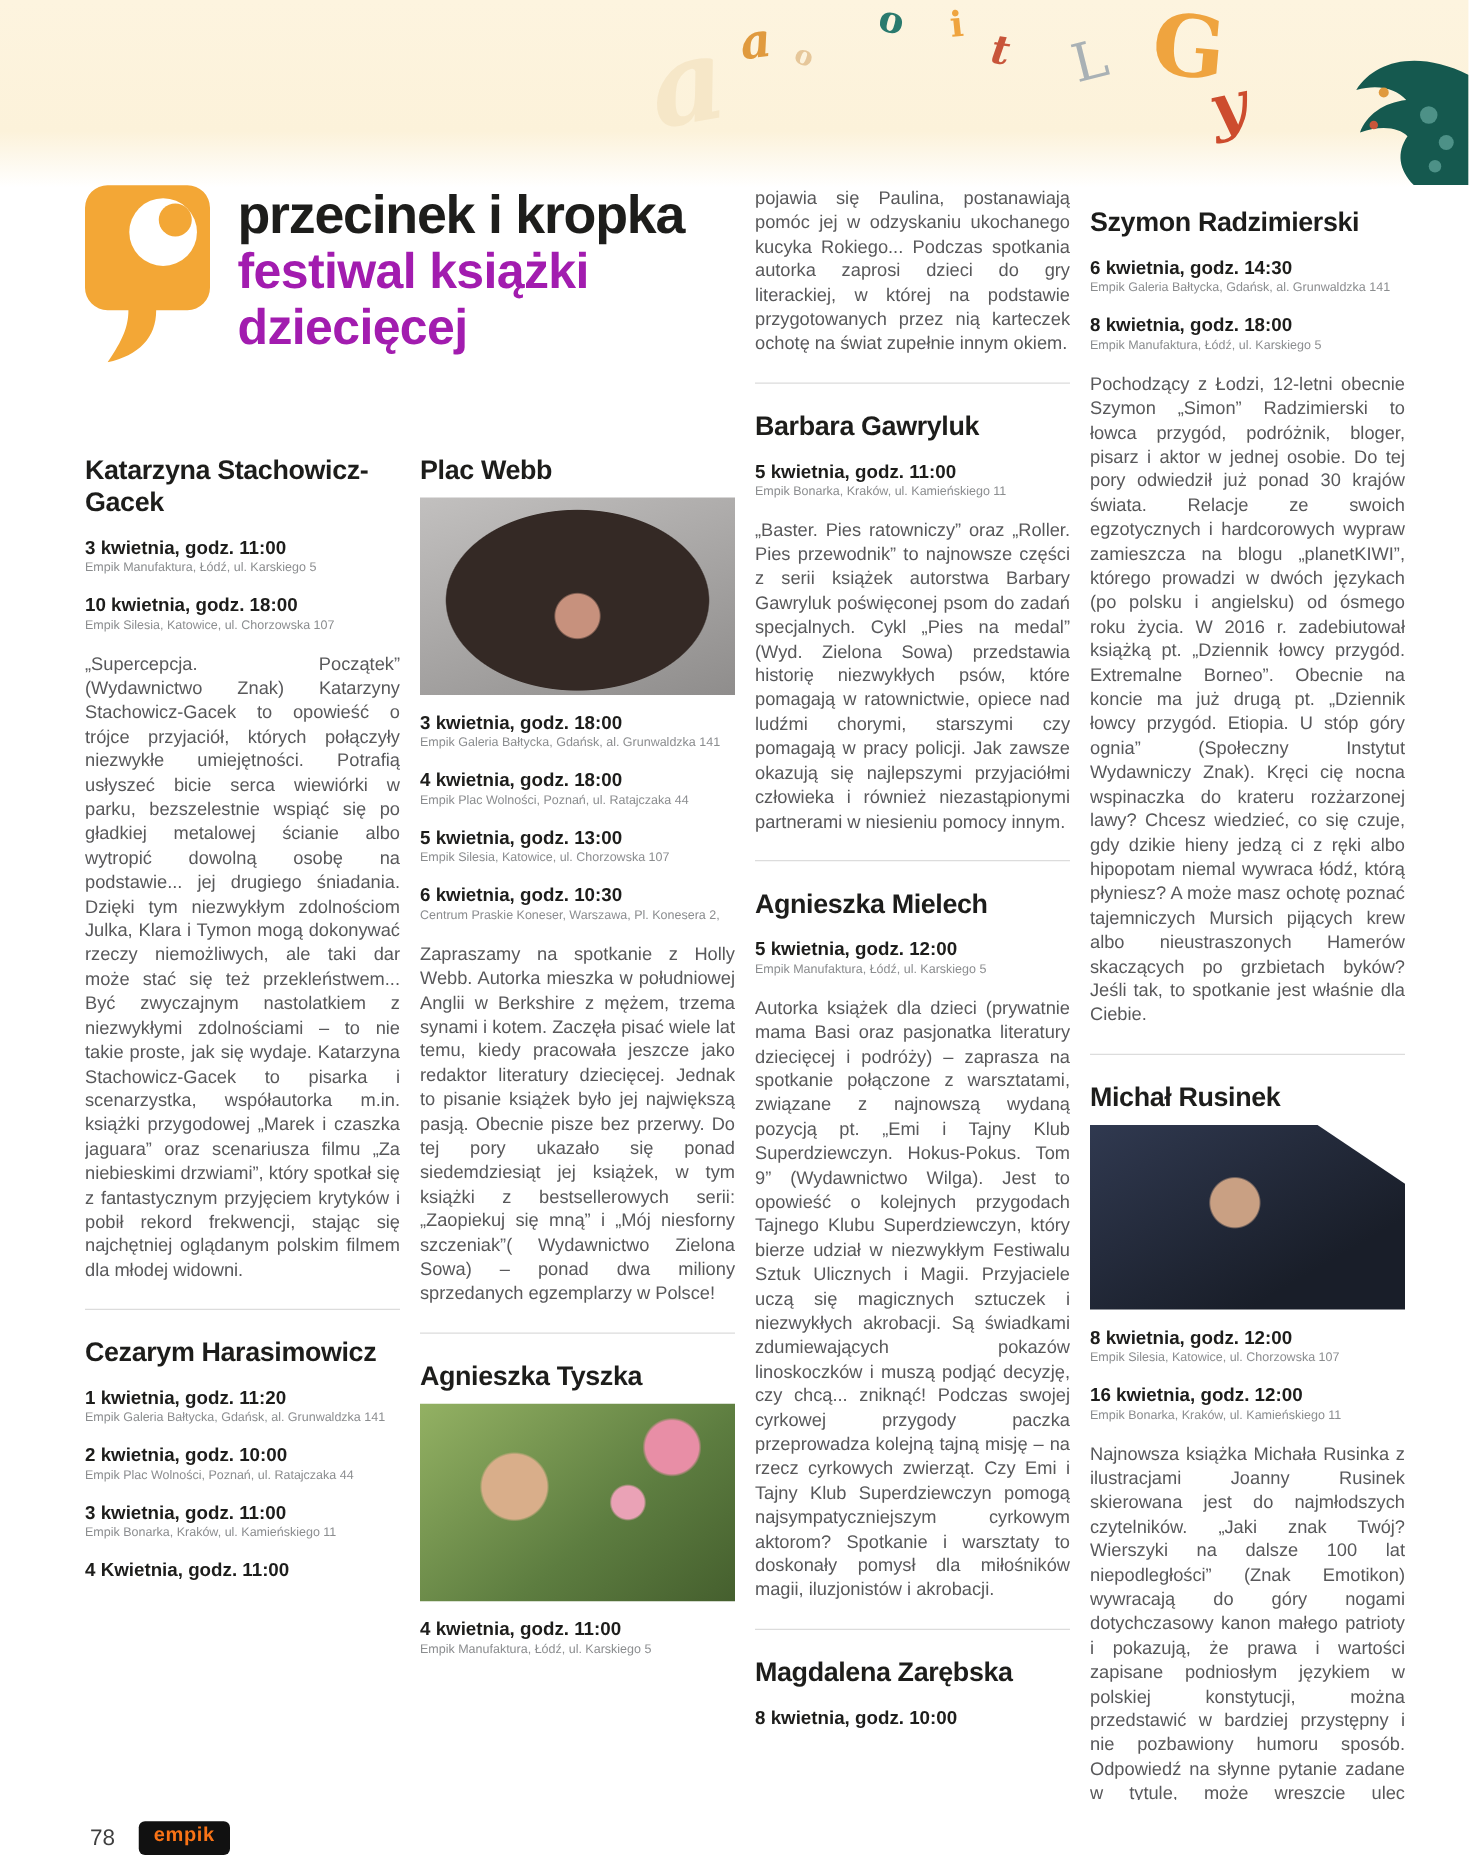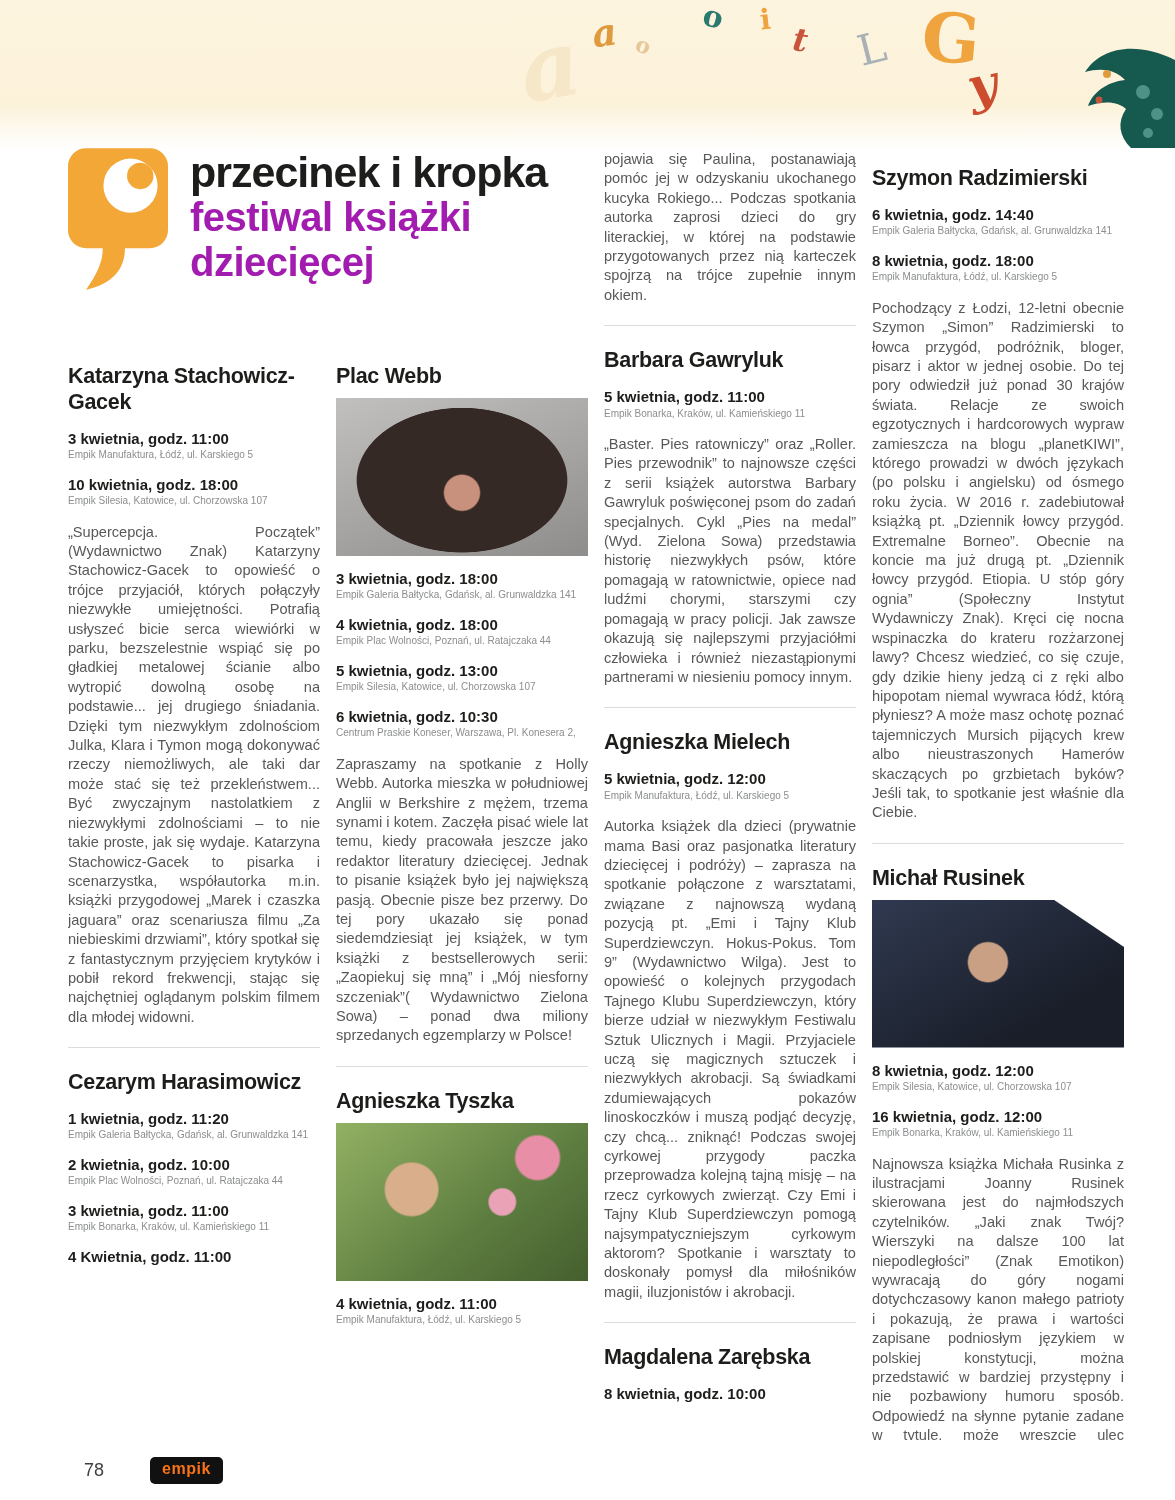--- a/index.html
+++ b/index.html
@@ -57,21 +57,21 @@
       radial-gradient(circle at 66% 50%, #eaa2b6 0 7%, rgba(0,0,0,0) 8%),
       radial-gradient(circle at 30% 42%, #d9ae8a 0 13%, rgba(0,0,0,0) 14%),
       linear-gradient(140deg,#93b163 0%,#5d7d40 60%,#455f2e 100%); }
   .photo.rusinek { height:148px;
     clip-path:polygon(0 0, 72% 0, 100% 32%, 100% 100%, 0 100%);
     background:
       radial-gradient(circle at 46% 42%, #c9a083 0 12%, rgba(0,0,0,0) 13%),
       linear-gradient(150deg,#303950 0%,#191e29 75%); }
 
   
-  .footer { position:absolute; left:84px; bottom:16px; display:flex; align-items:center; gap:46px; }
+  .footer { position:absolute; left:72px; bottom:16px; display:flex; align-items:center; gap:19px; }
   .page-number { font-size:18px; color:#3f3f3f; }
   .empik-logo { background:#111111; color:#f97316; font-weight:bold; font-size:16px;
     letter-spacing:0.5px; padding:3px 12px 6px; border-radius:5px; line-height:1.1; }
 </style>
 </head>
 <body>
 
 <div class="page">
 
   <div class="decor-band">
@@ -171,21 +171,21 @@
       <div class="event">
         <div class="date">4 kwietnia, godz. 11:00</div>
         <div class="venue">Empik Manufaktura, Łódź, ul. Karskiego 5</div>
       </div>
 
     </section>
   </div>
 
   <div class="col col3">
     <section class="sec">
-      <p class="body" style="margin-top:0">pojawia się Paulina, postanawiają pomóc jej w odzyskaniu ukochanego kucyka Rokiego... Podczas spotkania autorka zaprosi dzieci do gry literackiej, w której na podstawie przygotowanych przez nią karteczek spojrzą na trójce zupełnie innym okiem.</p>
+      <p class="body" style="margin-top:0">pojawia się Paulina, postanawiają pomóc jej w odzyskaniu ukochanego kucyka Rokiego... Podczas spotkania autorka zaprosi dzieci do gry literackiej, w której na podstawie przygotowanych przez nią karteczek ochotę na świat zupełnie innym okiem.</p>
     </section>
     <hr class="rule">
     <section class="sec">
       <h2 class="author">Barbara Gawryluk</h2>
       <div class="event">
         <div class="date">5 kwietnia, godz. 11:00</div>
         <div class="venue">Empik Bonarka, Kraków, ul. Kamieńskiego 11</div>
       </div>
       <p class="body">„Baster. Pies ratowniczy” oraz „Roller. Pies przewodnik” to najnowsze części z serii książek autorstwa Barbary Gawryluk poświęconej psom do zadań specjalnych. Cykl „Pies na medal” (Wyd. Zielona Sowa) przedstawia historię niezwykłych psów, które pomagają w ratownictwie, opiece nad ludźmi chorymi, starszymi czy pomagają w pracy policji. Jak zawsze okazują się najlepszymi przyjaciółmi człowieka i również niezastąpionymi partnerami w niesieniu pomocy innym.</p>
     </section>
@@ -206,21 +206,21 @@
 
       </div>
 
     </section>
   </div>
 
   <div class="col col4">
     <section class="sec">
       <h2 class="author">Szymon Radzimierski</h2>
       <div class="event">
-        <div class="date">6 kwietnia, godz. 14:40</div>
+        <div class="date">6 kwietnia, godz. 14:30</div>
         <div class="venue">Empik Galeria Bałtycka, Gdańsk, al. Grunwaldzka 141</div>
       </div>
       <div class="event">
         <div class="date">8 kwietnia, godz. 18:00</div>
         <div class="venue">Empik Manufaktura, Łódź, ul. Karskiego 5</div>
       </div>
       <p class="body">Pochodzący z Łodzi, 12-letni obecnie Szymon „Simon” Radzimierski to łowca przygód, podróżnik, bloger, pisarz i aktor w jednej osobie. Do tej pory odwiedził już ponad 30 krajów świata. Relacje ze swoich egzotycznych i hardcorowych wypraw zamieszcza na blogu „planetKIWI”, którego prowadzi w dwóch językach (po polsku i angielsku) od ósmego roku życia. W 2016 r. zadebiutował książką pt. „Dziennik łowcy przygód. Extremalne Borneo”. Obecnie na koncie ma już drugą pt. „Dziennik łowcy przygód. Etiopia. U stóp góry ognia” (Społeczny Instytut Wydawniczy Znak). Kręci cię nocna wspinaczka do krateru rozżarzonej lawy? Chcesz wiedzieć, co się czuje, gdy dzikie hieny jedzą ci z ręki albo hipopotam niemal wywraca łódź, którą płyniesz? A może masz ochotę poznać tajemniczych Mursich pijących krew albo nieustraszonych Hamerów skaczących po grzbietach byków? Jeśli tak, to spotkanie jest właśnie dla Ciebie.</p>
     </section>
     <hr class="rule">
     <section class="sec">

